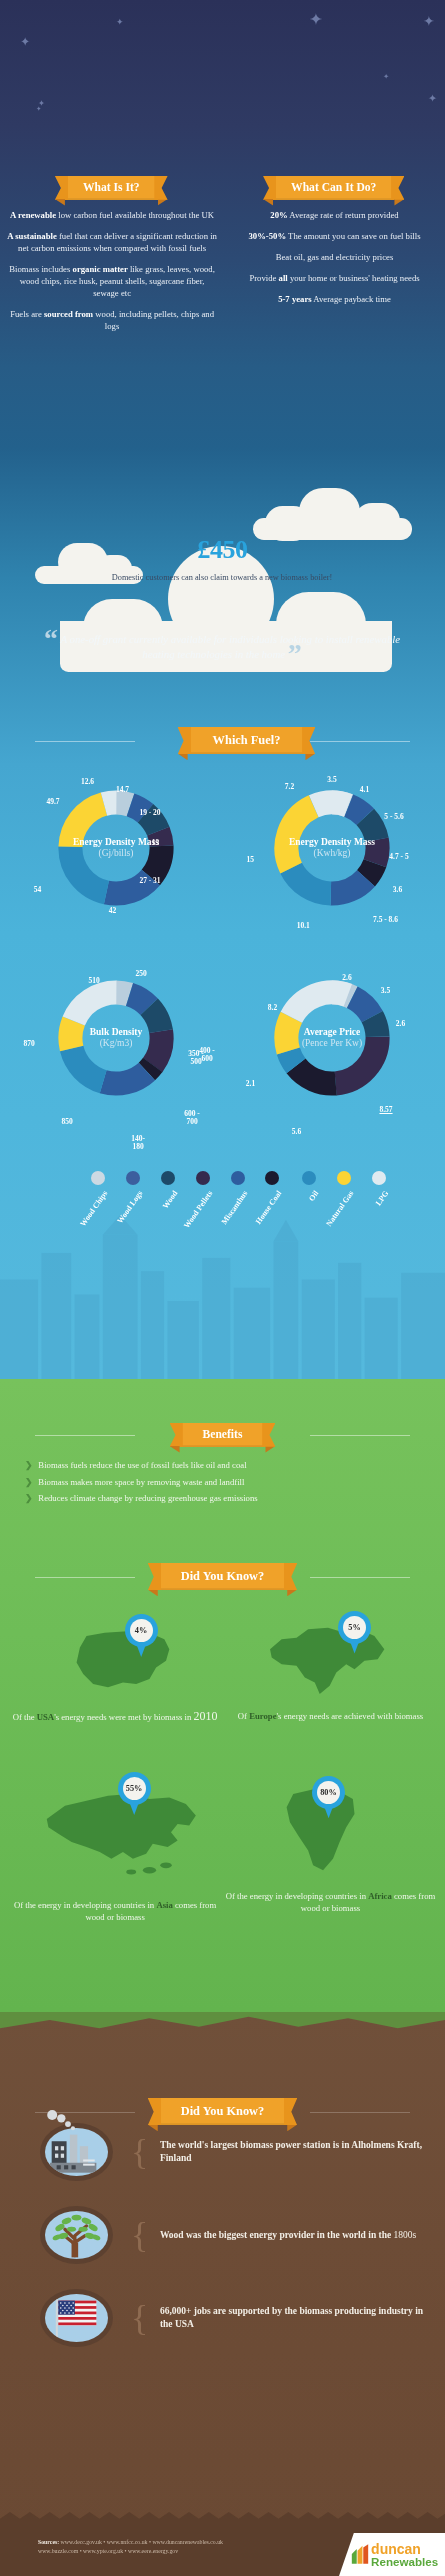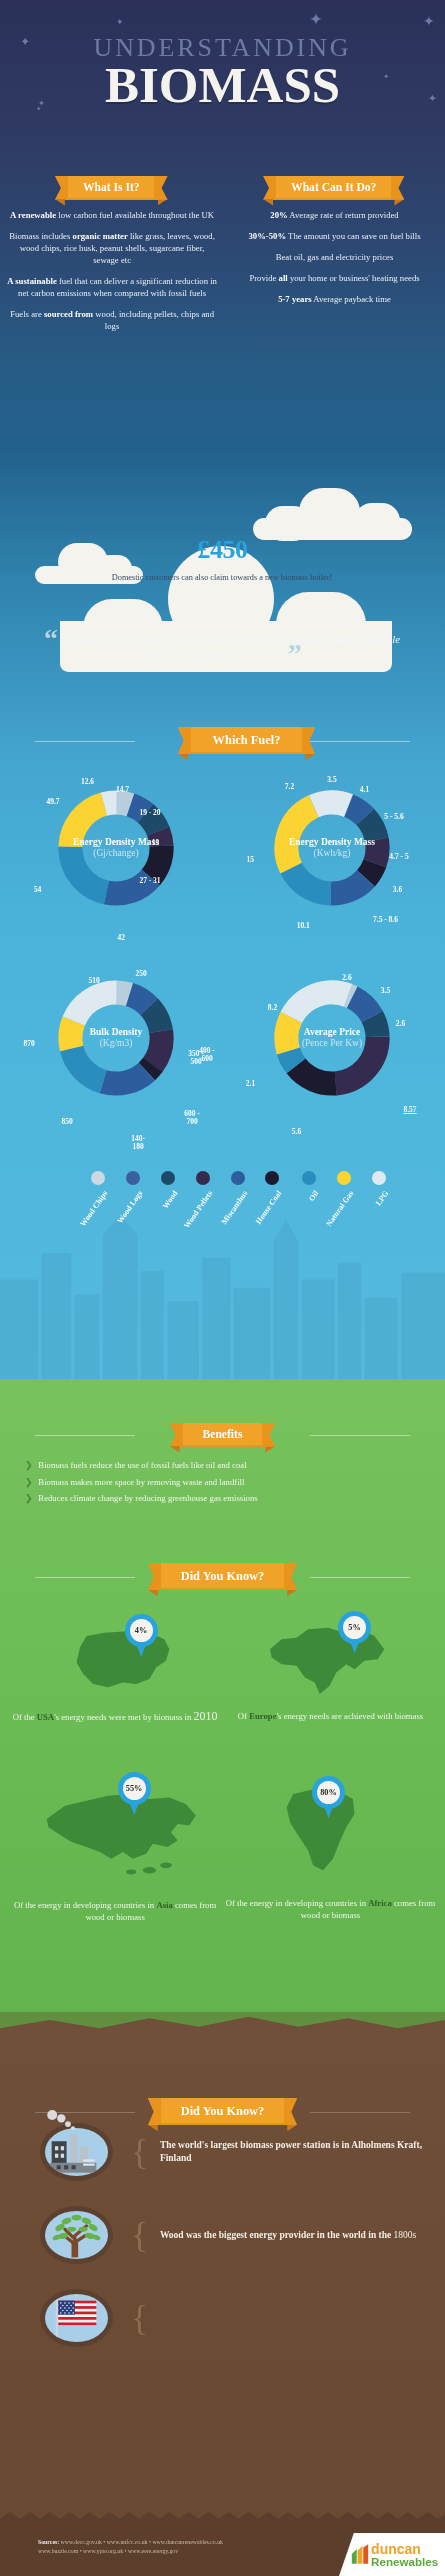--- a/index.html
+++ b/index.html
@@ -195,24 +195,20 @@
   <div class="sky">
     <span class="star" style="left:309px;top:11.6px;font-size:16.6px;">✦</span>
     <span class="star" style="left:20px;top:36px;font-size:12.4px;">✦</span>
     <span class="star" style="left:116px;top:18px;font-size:9px;">✦</span>
     <span class="star" style="left:423px;top:15px;font-size:14px;">✦</span>
     <span class="star" style="left:383px;top:73px;font-size:7.5px;">✦</span>
     <span class="star" style="left:38px;top:100px;font-size:8.3px;">✦</span>
     <span class="star" style="left:428px;top:93px;font-size:10.8px;">✦</span>
     <span class="star" style="left:36px;top:106px;font-size:6.6px;">✦</span>
 
-    <div class="title-wrap">
-      <div class="t-understanding">UNDERSTANDING</div>
-      <div class="t-biomass">BIOMASS</div>
-    </div>
   </div>
 
   <div class="hdr-row">
     <div class="hdr-col">
       <span class="ribbon">
         <span>What Is It?</span>
         <i class="rib-tail-l"></i>
         <i class="rib-tail-r"></i>
       </span>
     </div>
@@ -220,22 +216,22 @@
       <span class="ribbon">
         <span>What Can It Do?</span>
         <i class="rib-tail-l"></i>
         <i class="rib-tail-r"></i>
       </span>
     </div>
   </div>
 
   <div class="body-col left">
     <p><b>A renewable</b> low carbon fuel available throughout the UK</p>
+    <p><b>A sustainable</b> fuel that can deliver a significant reduction in net carbon emissions when compared with fossil fuels</p>
     <p>Biomass includes <b>organic matter</b> like grass, leaves, wood, wood chips, rice husk, peanut shells, sugarcane fiber, sewage etc</p>
-    <p><b>A sustainable</b> fuel that can deliver a significant reduction in net carbon emissions when compared with fossil fuels</p>
     <p>Fuels are <b>sourced from</b> wood, including pellets, chips and logs</p>
   </div>
 
   <div class="body-col right">
     <p><b>20%</b> Average rate of return provided</p>
     <p><b>30%-50%</b> The amount you can save on fuel bills</p>
     <p>Beat oil, gas and electricity prices</p>
     <p>Provide <b>all</b> your home or business' heating needs</p>
     <p><b>5-7 years</b> Average payback time</p>
   </div>
@@ -311,29 +307,29 @@
         <circle r="55" fill="none" stroke="#352b4e" stroke-width="29" stroke-dasharray="18.4 327.1" transform="rotate(-21.7)"></circle>
         <circle r="55" fill="none" stroke="#1b1a2e" stroke-width="29" stroke-dasharray="40.9 304.6" transform="rotate(-2.5)"></circle>
         <circle r="55" fill="none" stroke="#2e5d9e" stroke-width="29" stroke-dasharray="59.3 286.2" transform="rotate(40.2)"></circle>
         <circle r="55" fill="none" stroke="#2b8cbe" stroke-width="29" stroke-dasharray="76.2 269.3" transform="rotate(102.1)"></circle>
         <circle r="55" fill="none" stroke="#fbd434" stroke-width="29" stroke-dasharray="70.1 275.4" transform="rotate(181.6)"></circle>
         <circle r="55" fill="none" stroke="#dfeaf0" stroke-width="29" stroke-dasharray="15.2 330.3" transform="rotate(254.7)"></circle>
       </g>
     </svg>
     <div class="donut-center">
       <div class="dc-t1">Energy Density Mass</div>
-      <div class="dc-t2"><span class="dc-unit">(Gj/change)</span></div>
+      <div class="dc-t2"><span class="dc-unit">(Gj/bills)</span></div>
     </div>
   </div>
   <div class="dlabel" style="left:71px;top:778px;width:33px;">12.6</div>
   <div class="dlabel" style="left:106px;top:786px;width:33px;">14.7</div>
   <div class="dlabel" style="left:131px;top:809px;width:38px;">19 - 20</div>
   <div class="dlabel" style="left:144px;top:839px;width:23px;">13</div>
   <div class="dlabel" style="left:131px;top:877px;width:38px;">27 - 31</div>
-  <div class="dlabel" style="left:100px;top:934px;width:25px;text-align:right;">42</div>
+  <div class="dlabel" style="left:100px;top:907px;width:25px;">42</div>
   <div class="dlabel" style="left:25px;top:886px;width:25px;">54</div>
   <div class="dlabel" style="left:38px;top:798px;width:30px;">49.7</div>
 
   <div class="donut-wrap" style="left:274px;top:790px;width:116px;height:116px;">
     <svg viewBox="0 0 140 140" width="116" height="116">
       <g transform="translate(70,70)">
         <circle r="55" fill="none" stroke="#b9cedd" stroke-width="29" stroke-dasharray="20.7 324.8" transform="rotate(-90)"></circle>
         <circle r="55" fill="none" stroke="#2e5d9e" stroke-width="29" stroke-dasharray="24.2 321.3" transform="rotate(-68.4)"></circle>
         <circle r="55" fill="none" stroke="#1d4a68" stroke-width="29" stroke-dasharray="31.3 314.2" transform="rotate(-43.1)"></circle>
         <circle r="55" fill="none" stroke="#352b4e" stroke-width="29" stroke-dasharray="28.7 316.8" transform="rotate(-10.4)"></circle>
@@ -405,21 +401,21 @@
       </g>
     </svg>
     <div class="donut-center">
       <div class="dc-t1">Average Price</div>
       <div class="dc-t2"><span class="dc-unit">(Pence Per Kw)</span></div>
     </div>
   </div>
   <div class="dlabel" style="left:332px;top:974px;width:30px;">2.6</div>
   <div class="dlabel" style="left:373px;top:987px;width:25px;">3.5</div>
   <div class="dlabel" style="left:388px;top:1020px;width:25px;">2.6</div>
-  <div class="dlabel" style="left:395px;top:1106px;width:30px;text-decoration:underline;">8.57</div>
+  <div class="dlabel" style="left:371px;top:1106px;width:30px;text-decoration:underline;">8.57</div>
   <div class="dlabel" style="left:284px;top:1128px;width:25px;">5.6</div>
   <div class="dlabel" style="left:239px;top:1080px;width:23px;">2.1</div>
   <div class="dlabel" style="left:260px;top:1004px;width:25px;">8.2</div>
 
   <div class="legend">
     <div class="leg-item" style="left:91px;">
       <div class="leg-dot" style="background:#ccd9e3;"></div>
       <div class="leg-text">Wood Chips</div>
     </div>
     <div class="leg-item" style="left:126px;">
@@ -538,21 +534,21 @@
   <div class="dyk-cell" style="left:222px;top:1779px;">
     <svg width="217" height="108" viewBox="0 0 262 130">
       <path fill="#3f8a38" d="M86 18 L112 12 L140 14 L158 24 L160 42 L150 58 L142 76 L134 96 L122 110 L110 104 L104 86 L92 68 L82 52 L78 34 Z"></path>
     </svg>
     <div class="pin" style="left:90px;top:-3.3px;">
       <div class="pin-tip"></div>
       <div class="pin-circle">
         <div class="pin-inner">80%</div>
       </div>
     </div>
-    <div class="dyk-cap" style="margin-top:7px;">Of the energy in developing countries in <b>Africa</b> comes from wood or biomass</div>
+    <div class="dyk-cap" style="margin-top:0;">Of the energy in developing countries in <b>Africa</b> comes from wood or biomass</div>
   </div>
 
   <div class="soil">
     <svg width="445" height="30" viewBox="0 0 537 36" style="position:absolute;left:0;top:-1.7px;">
       <path fill="#5f8f3f" d="M0 0 H537 V12 L480 22 L420 10 L360 20 L300 8 L240 20 L180 10 L120 22 L60 12 L0 22 Z"></path>
     </svg>
     <svg width="445" height="13.3" viewBox="0 0 537 16" style="position:absolute;left:0;bottom:51px;">
       <path fill="#5b3e2c" d="M0 16 V8 L12 0 L24 8 L36 0 L48 8 L60 0 L72 8 L84 0 L96 8 L108 0 L120 8 L132 0 L144 8 L156 0 L168 8 L180 0 L192 8 L204 0 L216 8 L228 0 L240 8 L252 0 L264 8 L276 0 L288 8 L300 0 L312 8 L324 0 L336 8 L348 0 L360 8 L372 0 L384 8 L396 0 L408 8 L420 0 L432 8 L444 0 L456 8 L468 0 L480 8 L492 0 L504 8 L516 0 L528 8 L537 2 V16 Z"></path>
     </svg>
   </div>
@@ -656,20 +652,21 @@
               <circle cx="19" cy="23" r="0.9"></circle>
                 <circle cx="24" cy="23" r="0.9"></circle>
                 <circle cx="29" cy="23" r="0.9"></circle>
                 <circle cx="34" cy="23" r="0.9"></circle>
             </g>
           </g>
         </svg>
       </div>
     </div>
     <span class="brace">{</span>
+    <span class="fact-txt">66,000+ jobs are supported by the biomass producing industry in the USA</span>
   </div>
 
   <div class="footer">
     <div class="sources">
       <b>Sources:</b>
       <span>www.decc.gov.uk • www.nnfcc.co.uk • www.duncanrenewables.co.uk</span><br>
       <span>www.buzzle.com • www.ypte.org.uk • www.eere.energy.gov</span>
     </div>
     <div class="logo-box">
       <div class="logo-mark">

